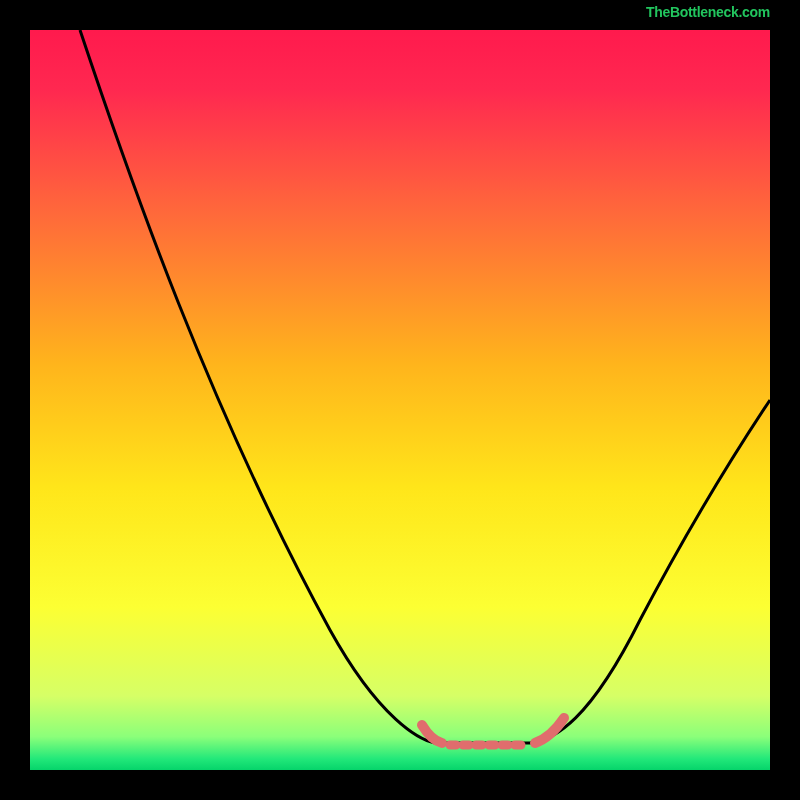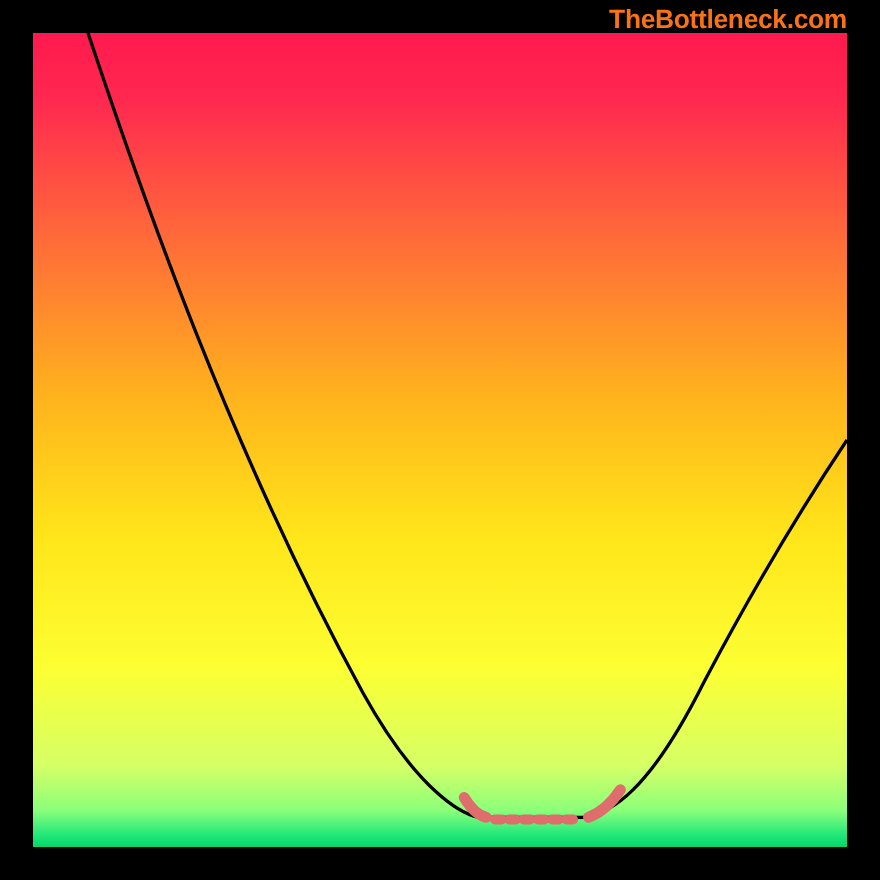--- a/index.html
+++ b/index.html
@@ -29,23 +29,23 @@
     left: 0;
     top: 0;
     width: 100%;
     height: 100%;
   }
   .watermark {
     position: absolute;
     top: 4px;
     right: 30px;
     font-family: Arial, Helvetica, sans-serif;
-    font-size: 24px;
+    font-size: 14px;
     font-weight: 600;
-    color: #f97316;
+    color: #22c55e;
     letter-spacing: -0.3px;
   }
   svg.curve {
     position: absolute;
     left: 0;
     top: 0;
     width: 100%;
     height: 100%;
   }
 </style>

